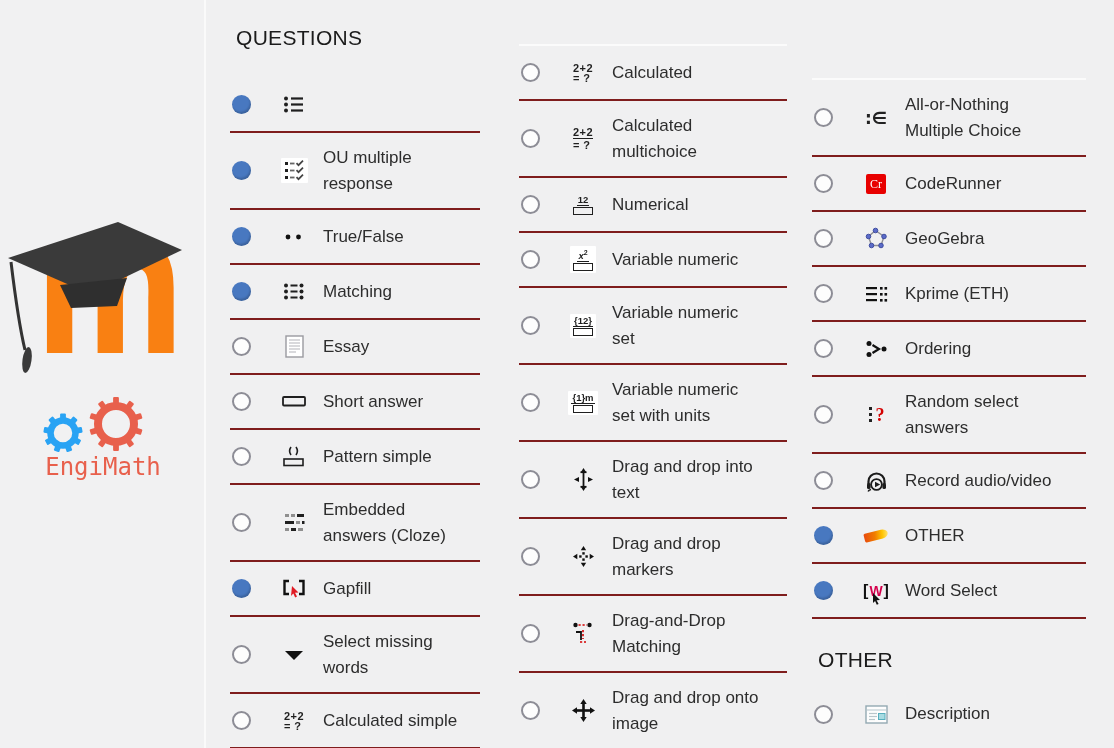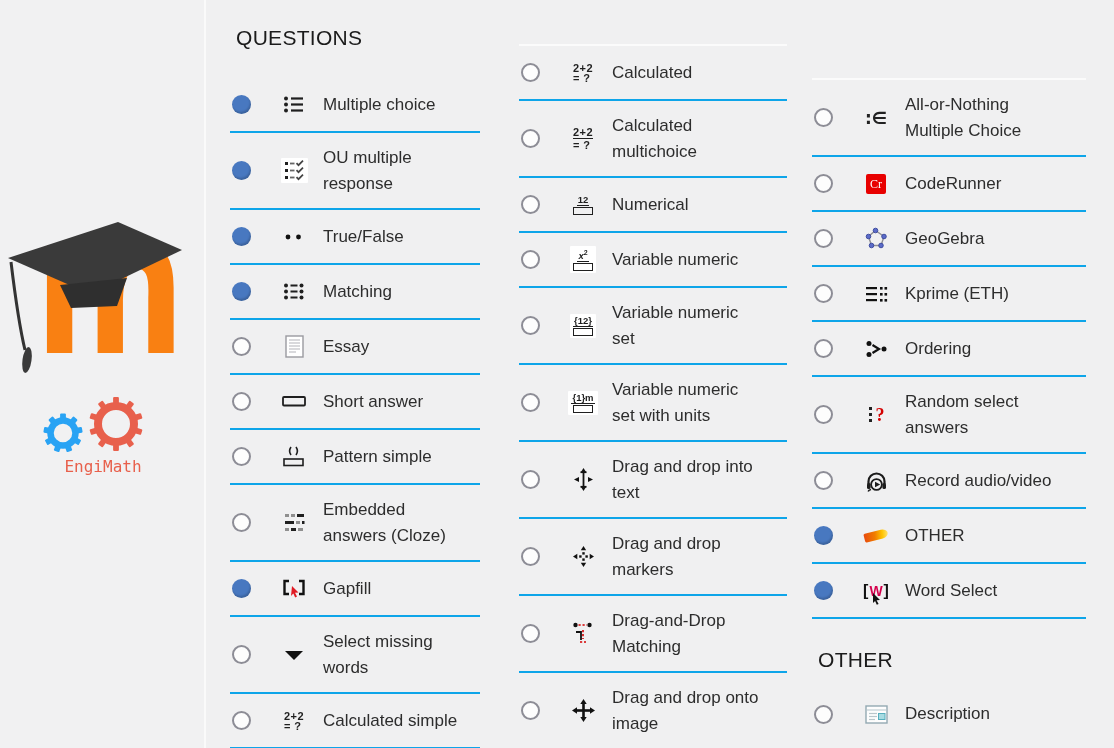--- a/index.html
+++ b/index.html
@@ -2,30 +2,30 @@
 <html><head>
 <meta charset="utf-8">
 <style>
   html,body{margin:0;padding:0;background:#e7e7e8;}
   .canvas{position:relative;width:1114px;height:748px;background:#f0f0f1;overflow:hidden;
           font-family:"Liberation Sans",sans-serif;}
   .v-sep{position:absolute;left:204px;top:0;width:2px;height:748px;background:#fafafa;}
   .left-pane{position:absolute;left:0;top:0;width:204px;height:748px;background:#f1f1f2;}
   .moodle-logo{position:absolute;left:5px;top:210px;}
   .engimath{position:absolute;left:36px;top:390px;width:134px;text-align:center;}
-  .engimath-text{font-family:"DejaVu Sans Mono",monospace;font-size:16px;line-height:26px;
+  .engimath-text{font-family:"DejaVu Sans Mono",monospace;font-size:24px;line-height:26px;
                  color:#e8604c;margin-top:-2px;letter-spacing:0px;}
   .col{position:absolute;}
   #col-0{left:230px;top:20px;width:250px;}
   #col-1{left:519px;top:44px;width:268px;}
   #col-2{left:812px;top:78px;width:274px;}
   .list-header{font-size:21px;color:#1b1b1b;letter-spacing:0.3px;margin-left:6px;}
   .list-header.questions{height:58px;line-height:36px;}
   .list-header.other{margin-top:24px;height:44px;line-height:34px;}
-  .qrow{display:flex;align-items:center;border-bottom:2px solid #0ea5e9;min-height:54px;
+  .qrow{display:flex;align-items:center;border-bottom:2px solid #7f1d1d;min-height:54px;
         padding:11.5px 0;box-sizing:border-box;cursor:pointer;}
   #col-1 .qrow:first-child,#col-2 .qrow:first-child{border-top:2px solid #fbfbfb;}
   #col-2 .qrow:last-child{border-bottom:none;}
   .radio{flex:none;width:19px;height:19px;border-radius:50%;margin-left:2px;
          border:2.5px solid #8d8d96;background:#fdfdfd;box-sizing:border-box;}
   .radio.sel{border:none;background:#4878c0;box-shadow:inset -1px -2px 2px rgba(0,0,0,0.18);}
   .qicon{flex:none;width:34px;height:30px;margin-left:26px;display:flex;align-items:center;
          justify-content:center;position:relative;}
   .qlabel{margin-left:12px;width:150px;font-size:17px;line-height:26px;color:#2d2d2d;}
   .chip{background:#fff;padding:2px 3px;border-radius:1px;display:flex;align-items:center;justify-content:center;}
@@ -104,21 +104,20 @@
         <span class="qicon">
           <svg width="22" height="19" fill="#1f1f1f">
             <circle cx="3" cy="3.5" r="2"></circle>
             <rect x="8" y="2.4" width="12" height="2.2"></rect>
             <circle cx="3" cy="9.5" r="2"></circle>
             <rect x="8" y="8.4" width="12" height="2.2"></rect>
             <circle cx="3" cy="15.5" r="2"></circle>
             <rect x="8" y="14.4" width="12" height="2.2"></rect>
           </svg>
         </span>
-        <span class="qlabel">Multiple choice</span>
       </div>
       <div class="qrow">
         <span class="radio sel"></span>
         <span class="qicon">
           <span class="chip">
             <svg width="21" height="21">
               <g fill="#1f1f1f">
                 <rect x="1" y="2" width="3" height="3"></rect>
                 <rect x="1" y="9" width="3" height="3"></rect>
                 <rect x="1" y="16" width="3" height="3"></rect>

